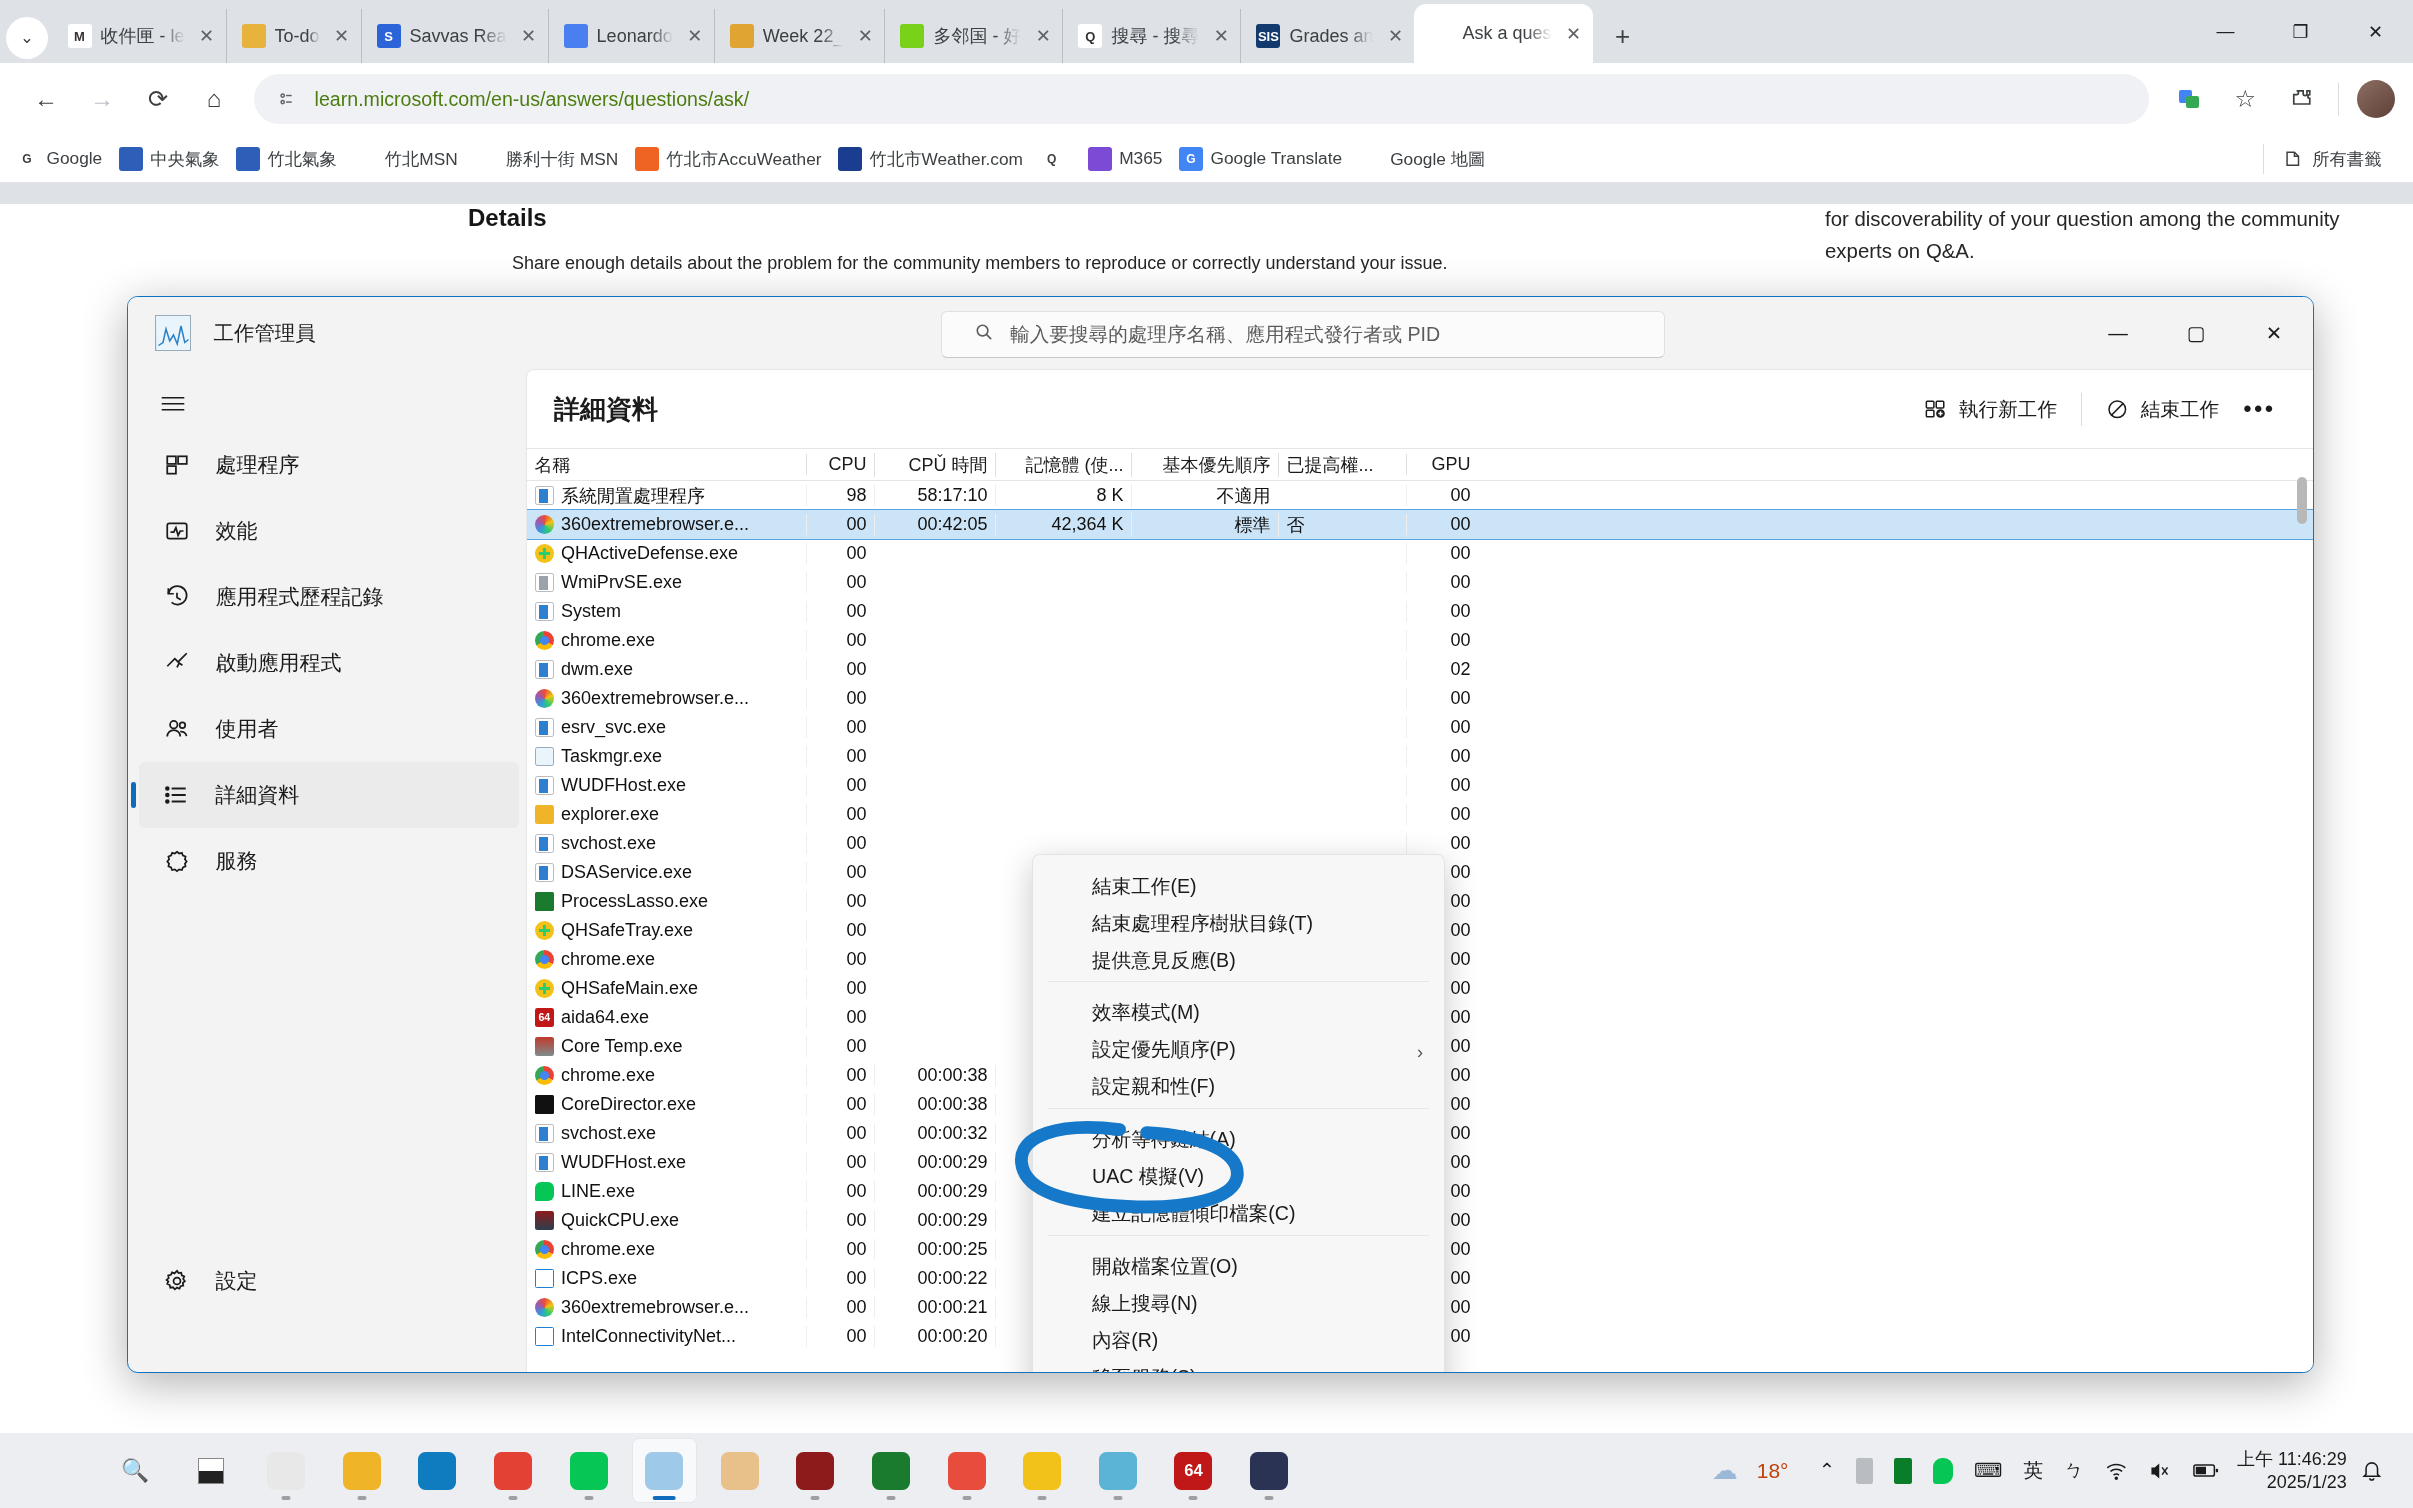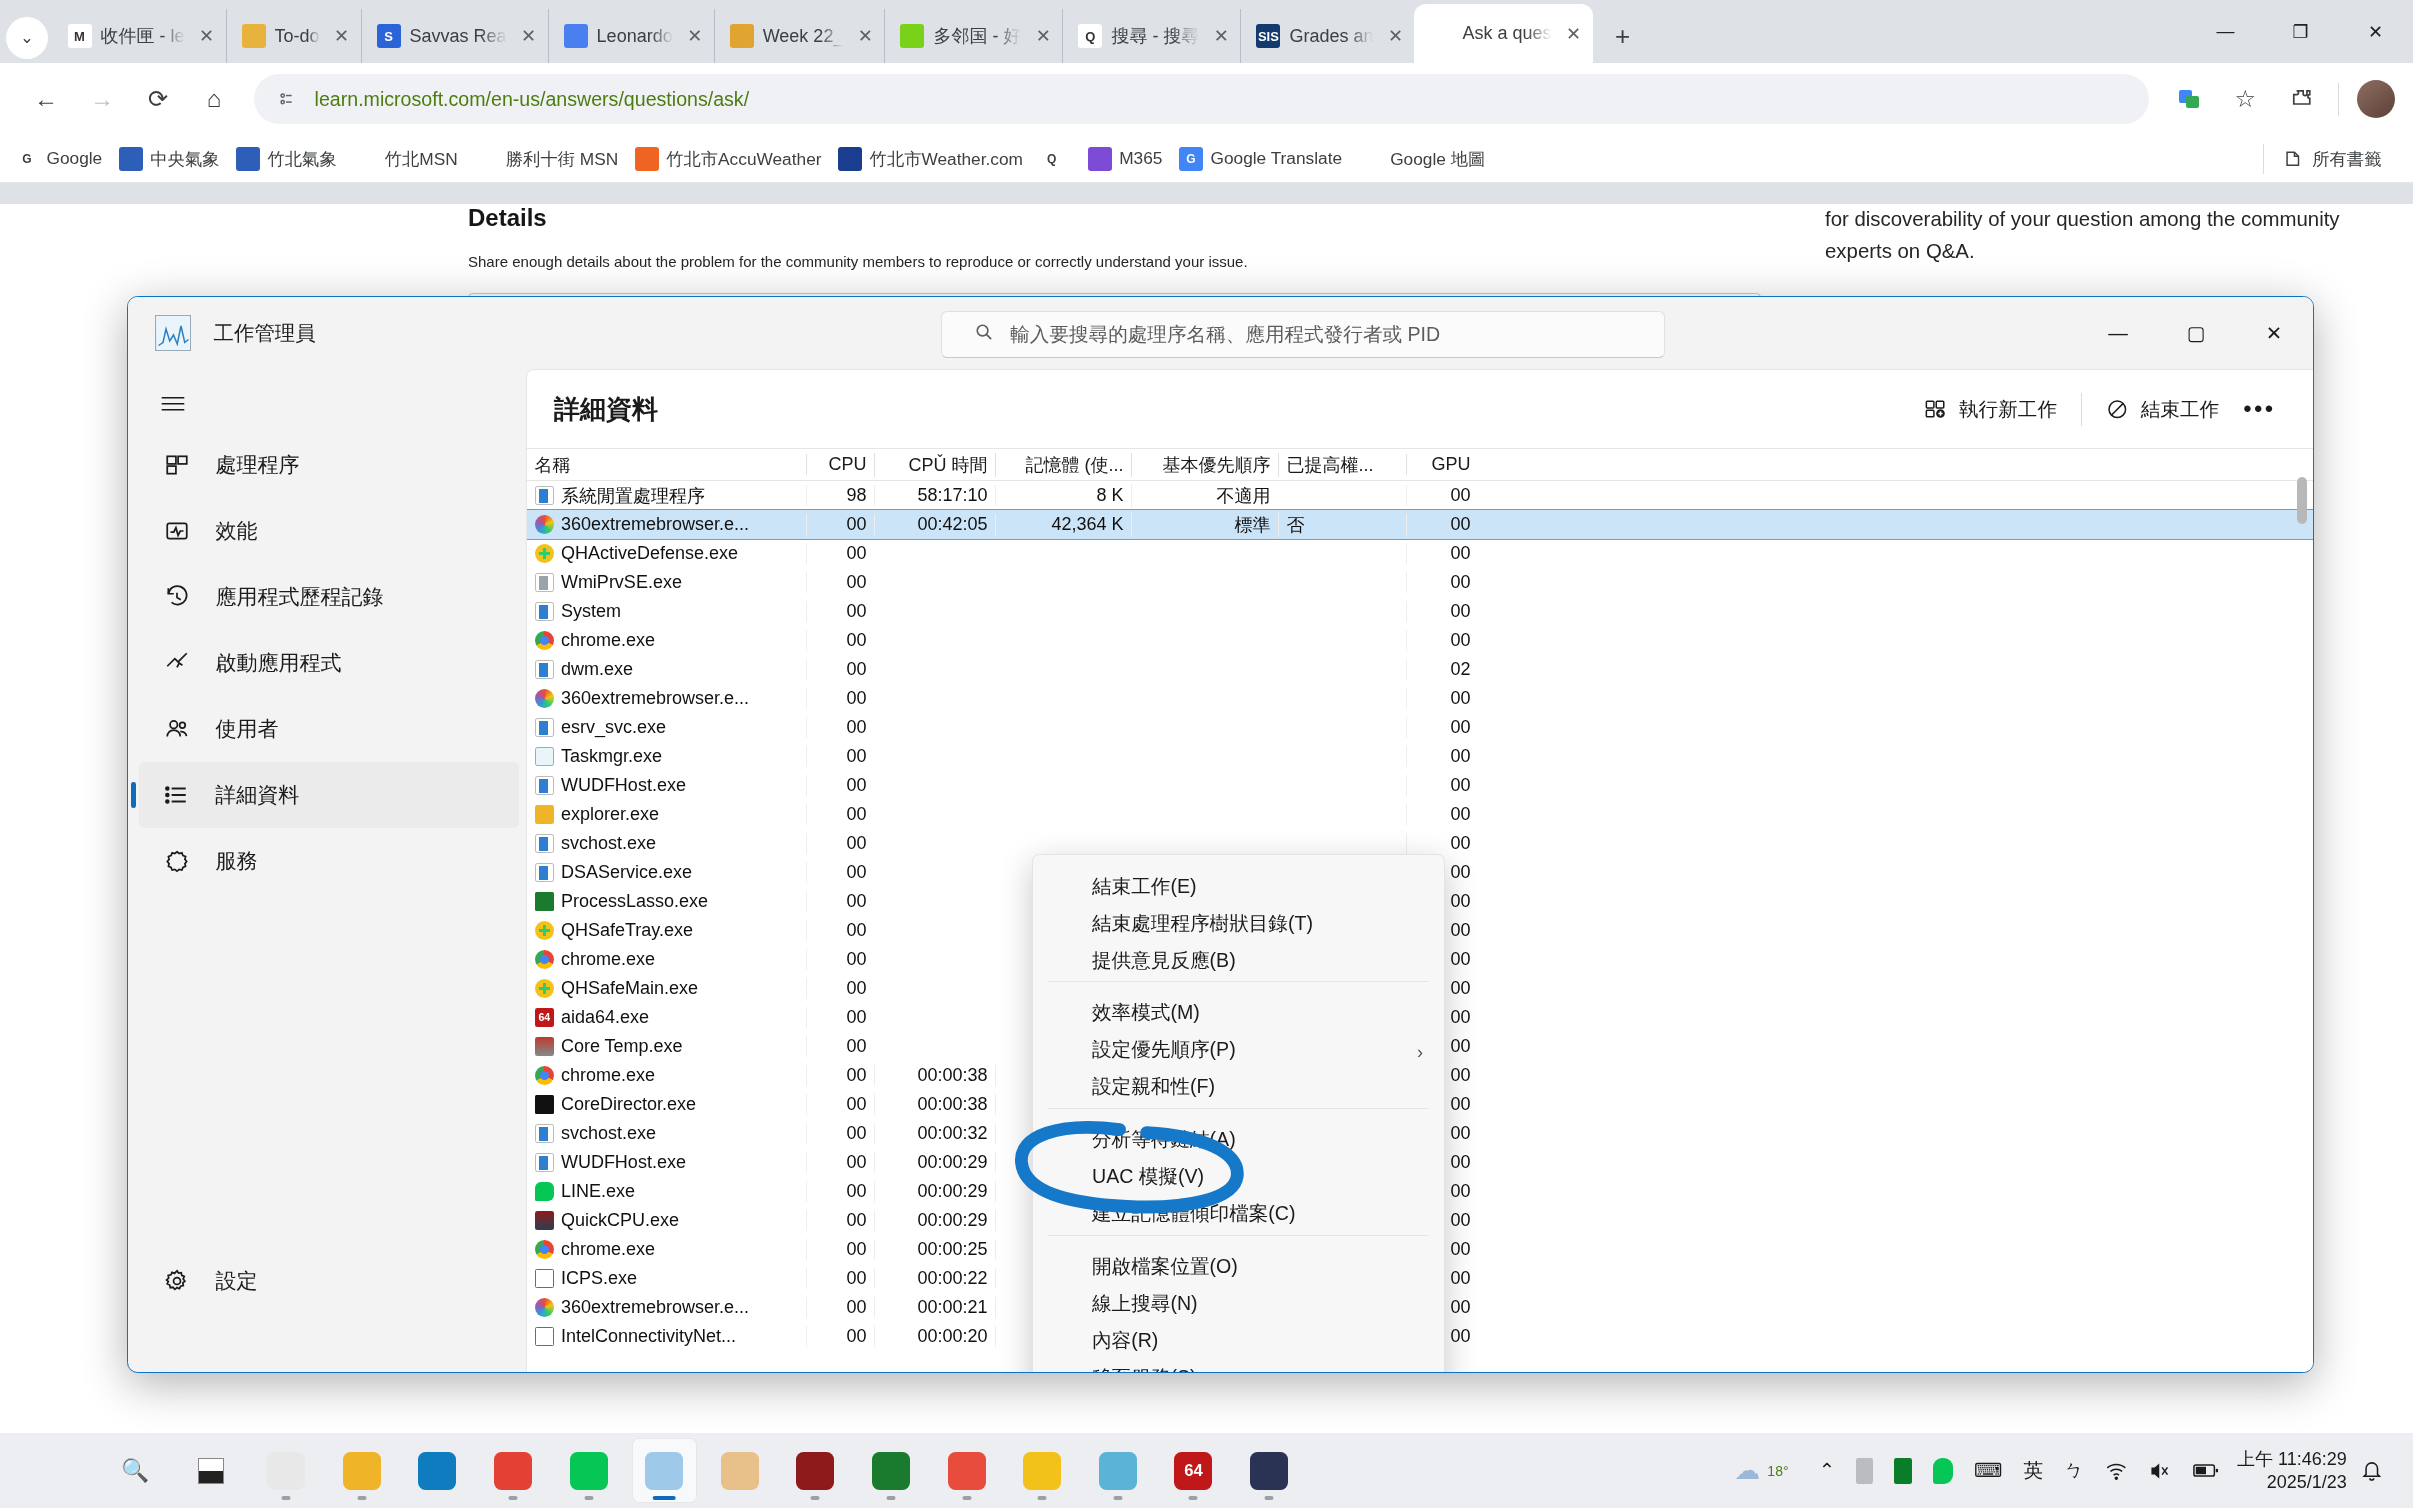--- a/index.html
+++ b/index.html
@@ -107,21 +107,21 @@
   .bm-spacer { flex: 1; }
   .bm-divider { width: 0.8px; height: 30px; background: #dadce0; margin-right: 16.6px; }
 
   
   .page {
     position: absolute; left: 0; top: 204px; width: 2413px; height: 1229px;
     background: #ffffff; overflow: hidden;
   }
   .page-col-left { position: absolute; left: 468px; top: 0px; width: 1327px; }
   .page-h { font-size: 24px; font-weight: 600; color: #161616; }
-  .page-p { font-size: 15px; color: #262626; margin-top: 21px; }
+  .page-p { font-size: 18px; color: #262626; margin-top: 21px; margin-left: 44px; }
   .page-input {
     margin-top: 22.6px; height: 65px; border: 1.5px solid #c4c8cd; border-radius: 4.5px;
     width: 1293px;
   }
   .page-col-right {
     position: absolute; left: 1825px; top: 0px; width: 528px;
     font-size: 20.4px; color: #262626; line-height: 1.55;
   }
 
   
@@ -1140,21 +1140,21 @@
       </div>
       <div class="tbapp">
         <span class="glyph" style="background:#2b3355;"></span>
         <span class="dot"></span>
       </div>
     </div>
 
   <div class="tray">
     <div class="weather">
       <span style="font-size:26px;color:#9bb8d8;">☁</span>
-      <span style="font-size:14px;margin-left:7px;color:#4d7c0f;">18°</span>
+      <span style="font-size:21px;margin-left:19px;color:#c2410c;">18°</span>
     </div>
     <div class="tray-item">⌃</div>
     <div class="tray-item">
         <span style="display:inline-block;width:16.6px;height:26px;background:#b9bcc0;border-radius:2.3px;"></span>
       </div>
     <div class="tray-item">
         <span style="display:inline-block;width:18px;height:26px;background:#0a7d28;border-radius:2.3px;"></span>
       </div>
     <div class="tray-item">
         <span style="display:inline-block;width:19.6px;height:26px;background:#06c755;border-radius:9px 9px 9px 3px;"></span>

